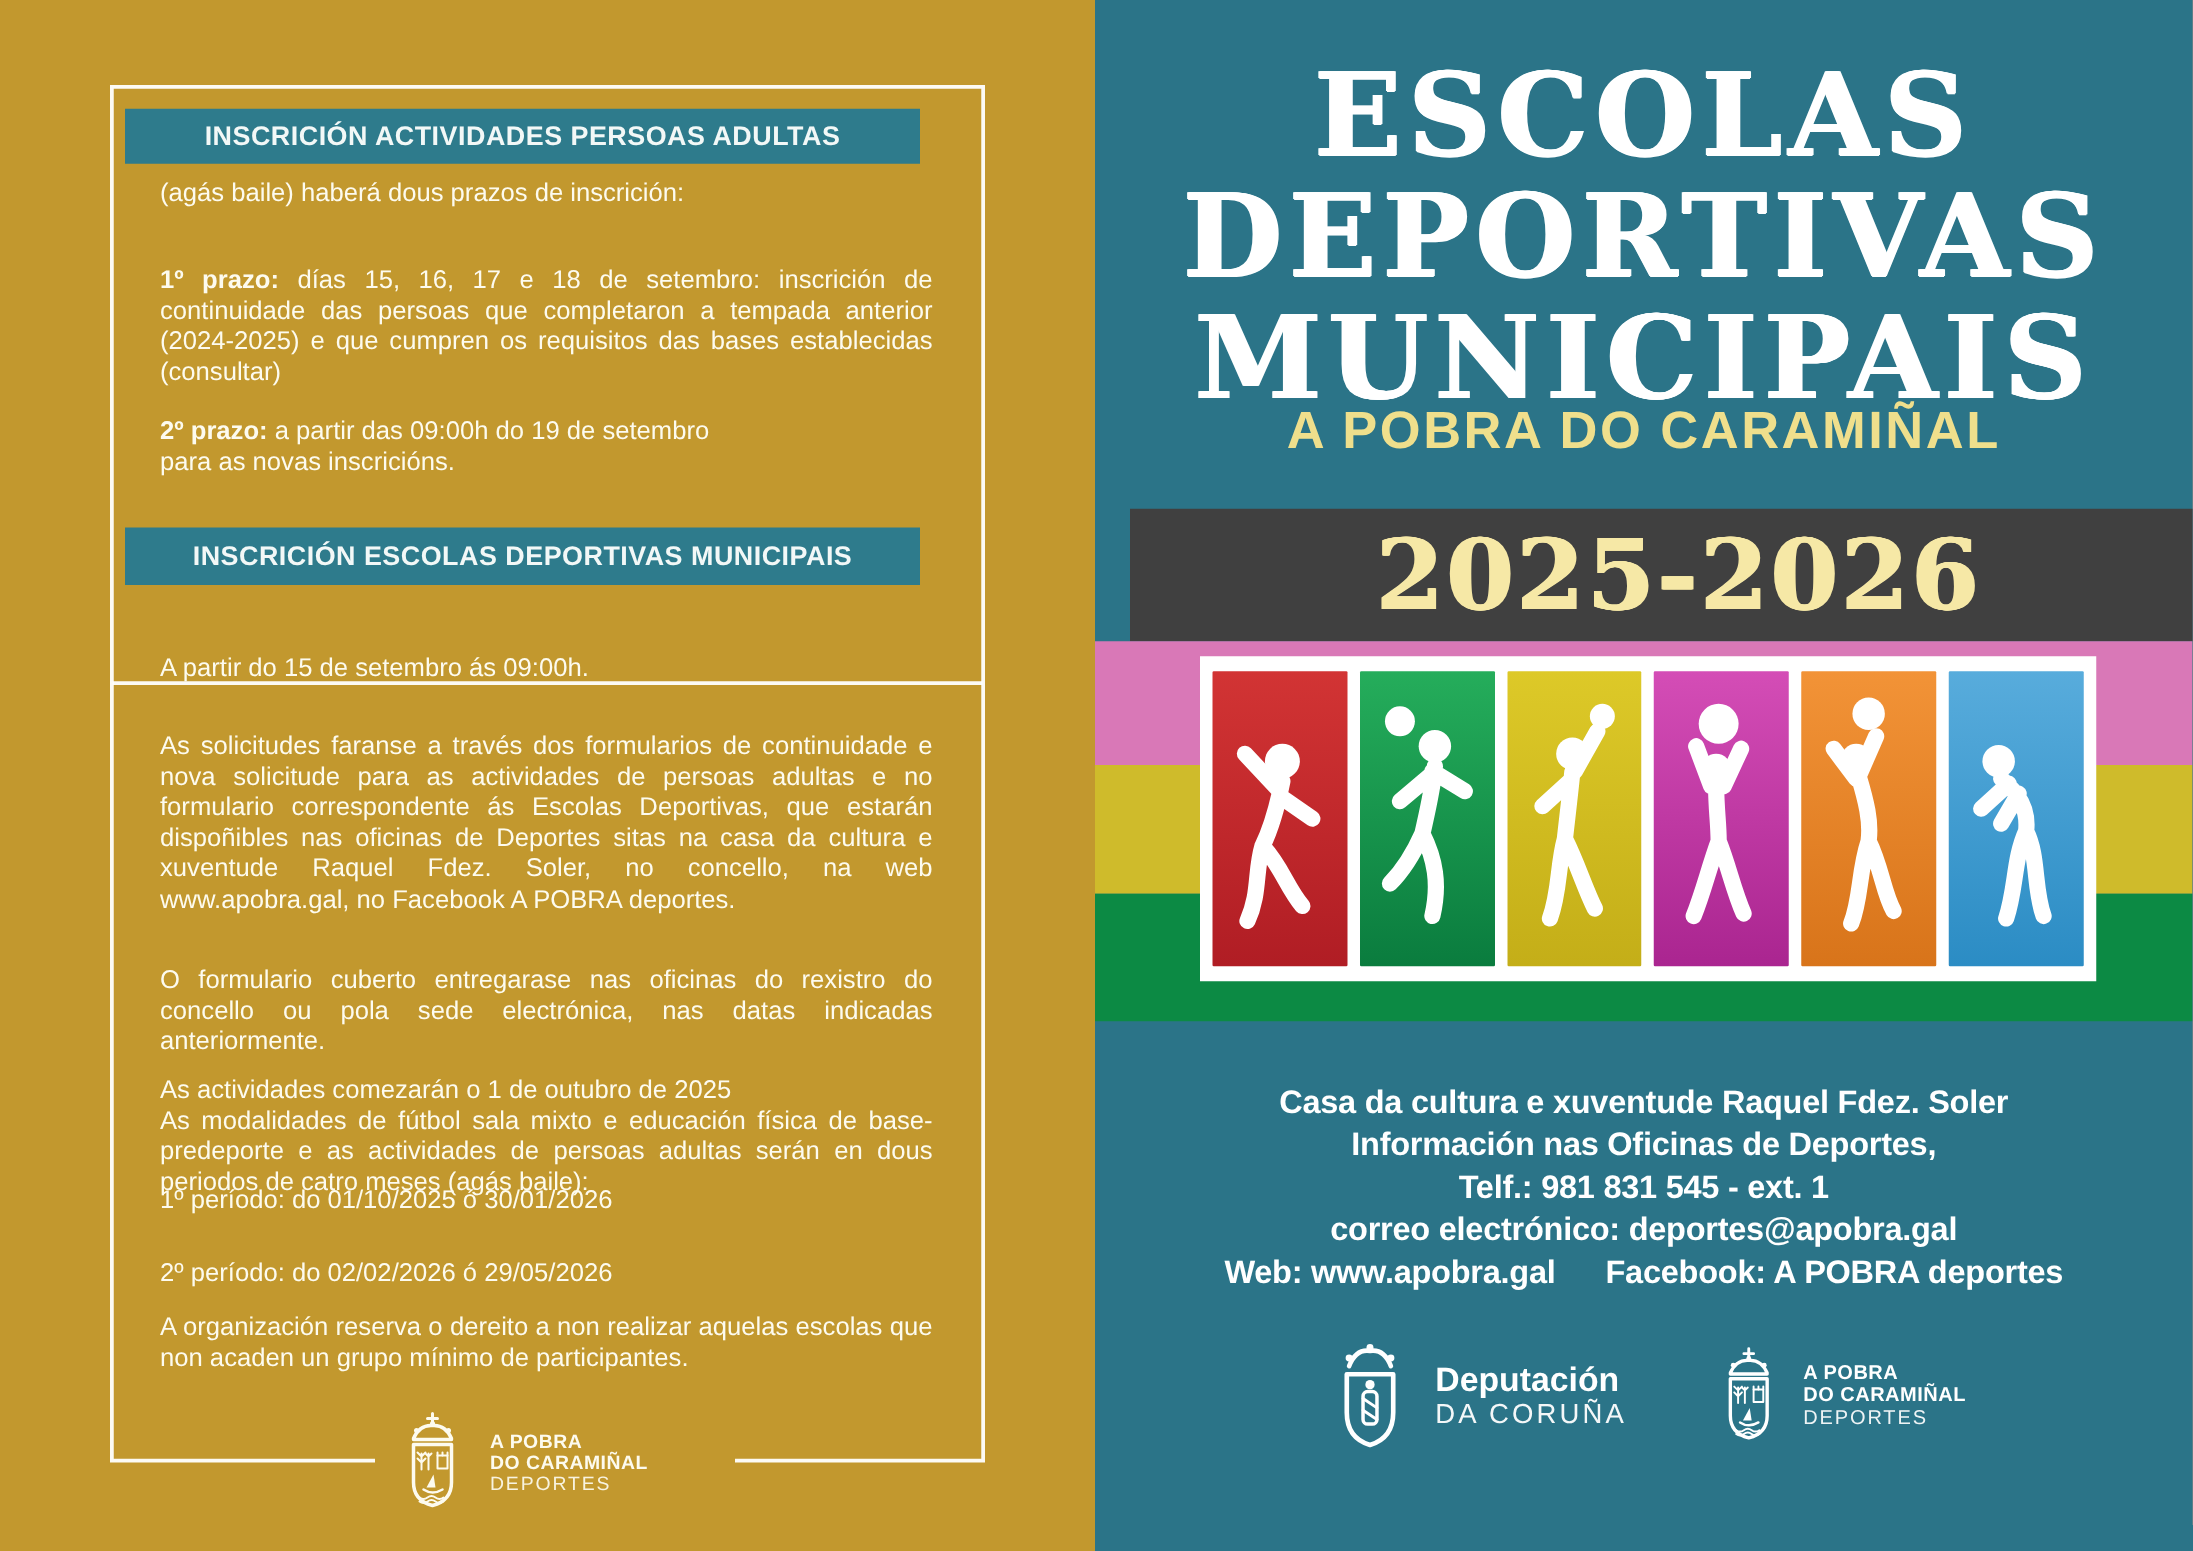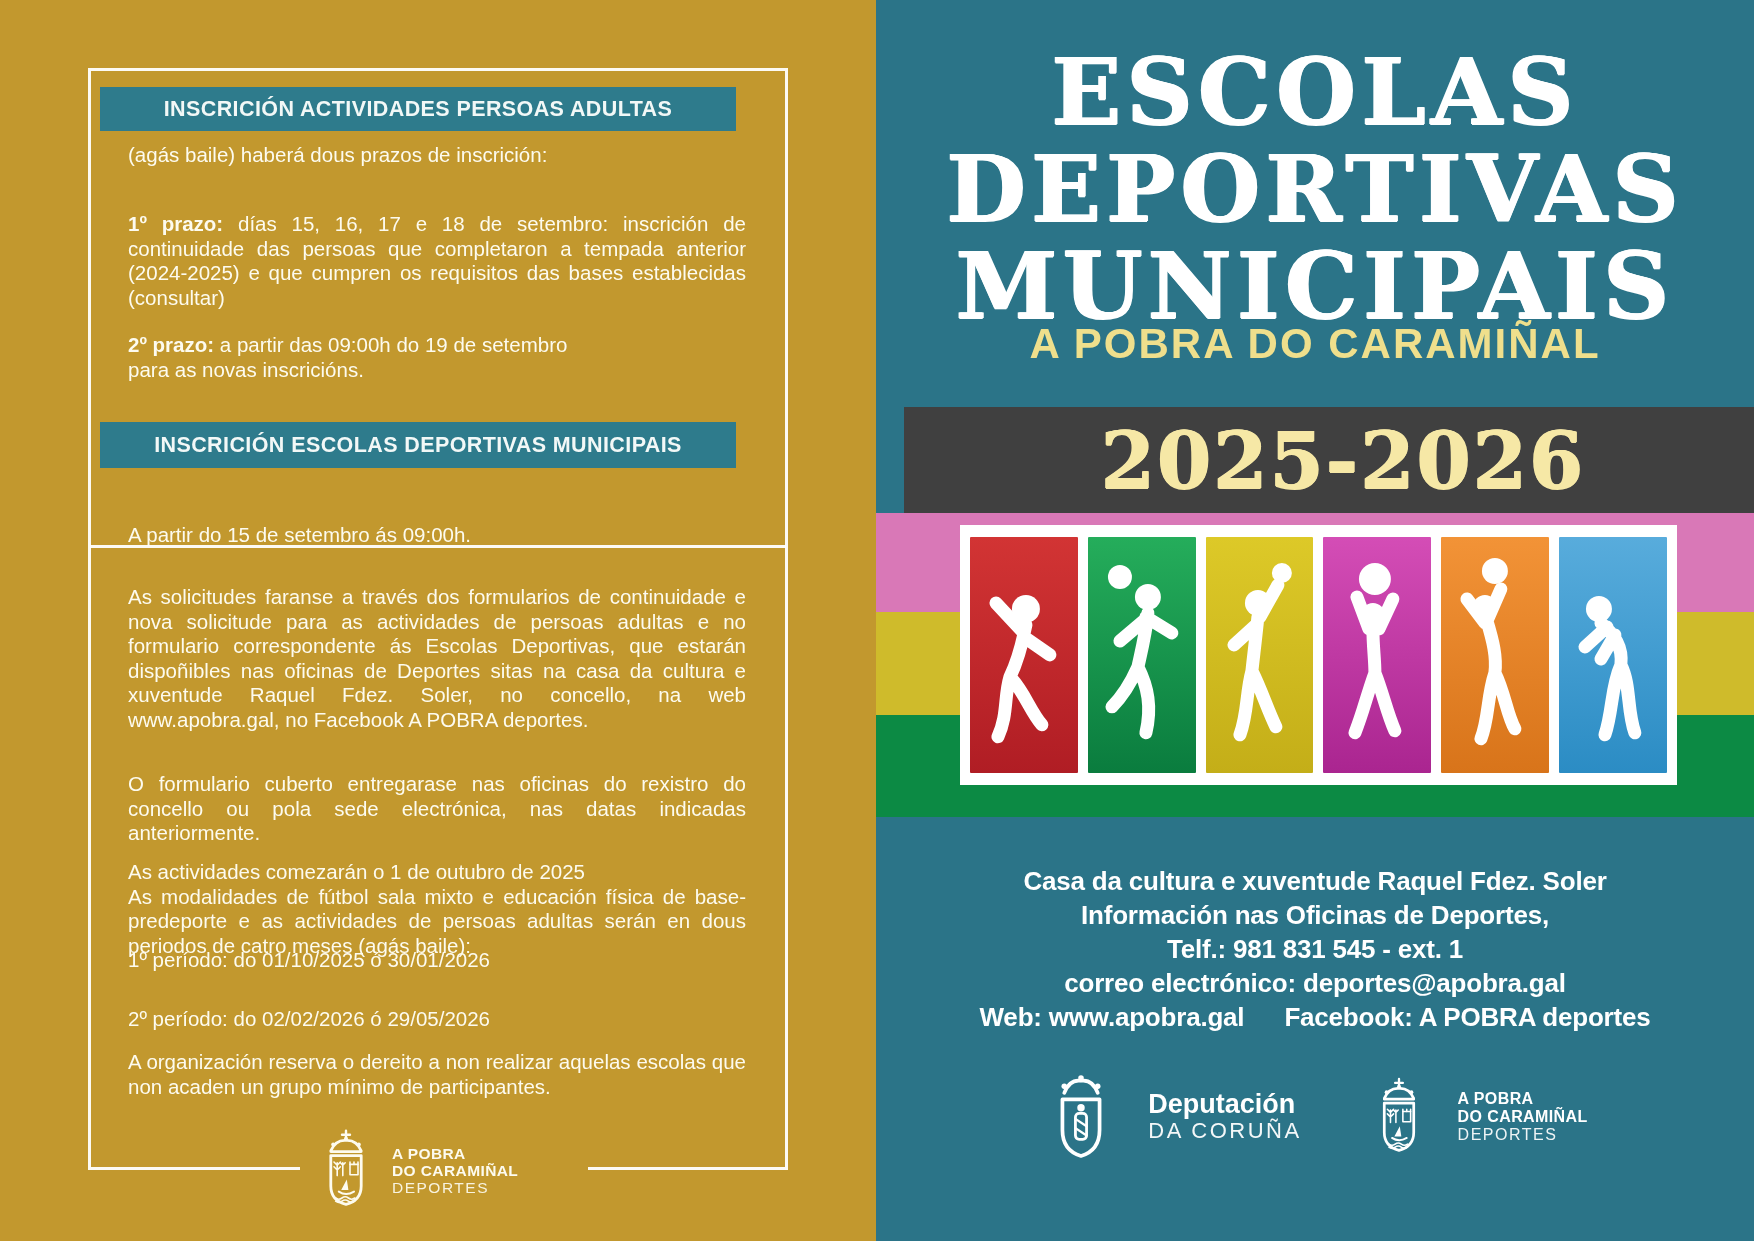--- a/index.html
+++ b/index.html
@@ -40,21 +40,21 @@
              background:#ffffff;box-sizing:border-box;padding:12px 10px;z-index:2;
              display:flex;gap:10px;}
   .tile{flex:1;position:relative;overflow:hidden;border-radius:1px;}
   .tile svg{position:absolute;bottom:-6px;left:0;width:100%;height:102%;}
   .sil{stroke:#fff;stroke-width:13;fill:none;stroke-linecap:round;stroke-linejoin:round;}
   .contact{position:absolute;top:864px;left:0;width:100%;text-align:center;color:#ffffff;
            font-weight:bold;font-size:26px;line-height:34px;letter-spacing:-.2px;}
   .contact .webrow{display:flex;justify-content:center;gap:40px;}
   .logos-row{position:absolute;top:1068px;left:0;width:100%;display:flex;
              justify-content:center;align-items:center;gap:66px;color:#fff;}
-  .logo-item{display:flex;align-items:center;gap:28px;}
+  .logo-item{display:flex;align-items:center;gap:13px;}
   .dep-name{font-weight:bold;font-size:27px;line-height:27px;}
   .dep-sub{font-weight:normal;font-size:22px;letter-spacing:2.5px;line-height:26px;opacity:.95;}
   .apr-txt{font-size:16px;line-height:18px;}
   .apr-txt .b{font-weight:bold;letter-spacing:.4px;}
   .apr-txt .l{letter-spacing:1.5px;opacity:.92;}
   .crest{flex:none;}
 </style>
 </head>
 <body>
 

